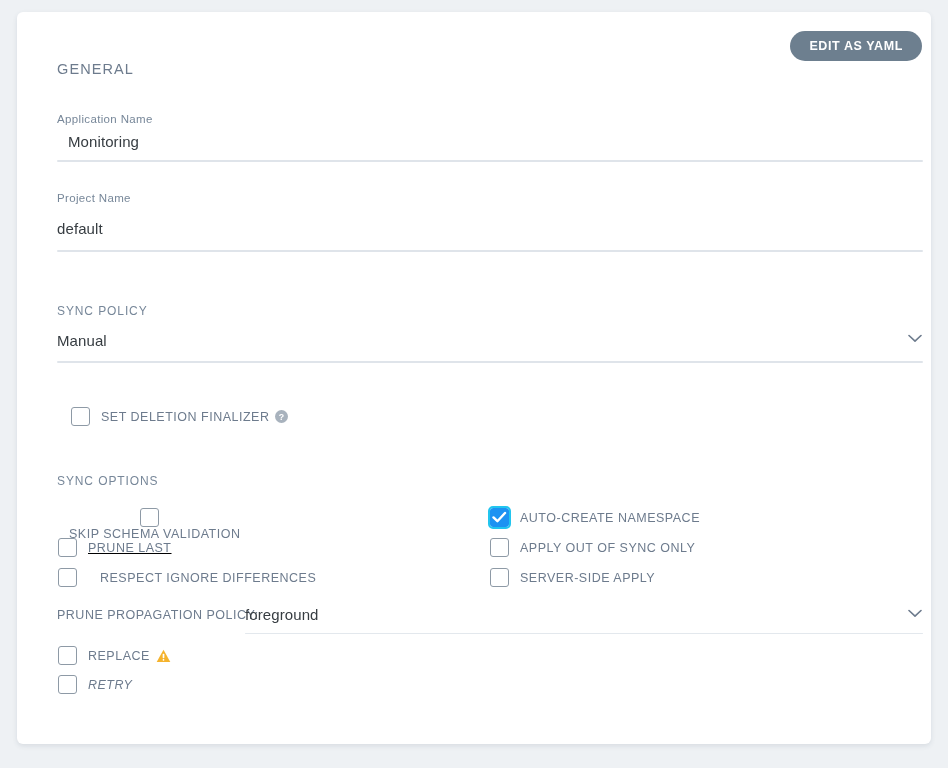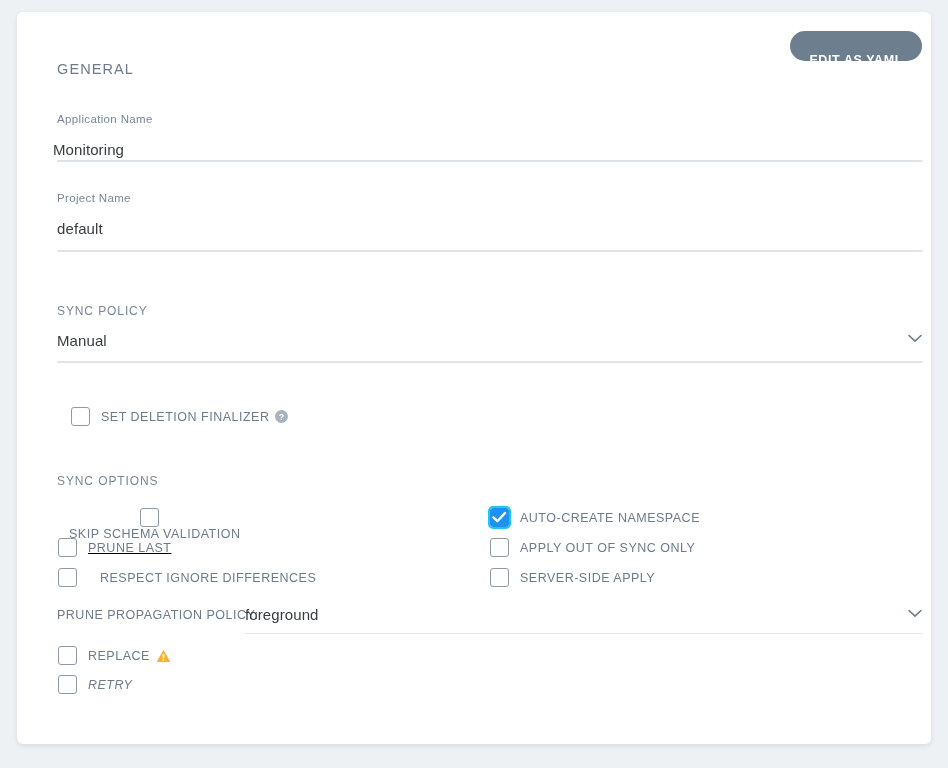--- a/index.html
+++ b/index.html
@@ -19,21 +19,21 @@
     box-shadow: 0 2px 5px rgba(60,75,100,0.12);
     overflow: hidden;
   }
   .inner { position: relative; width: 100%; height: 100%; }
 
   
   .yaml-btn {
     position: absolute;
     right: 9px; top: 19px;
     height: 30px;
-    padding: 15px 19px;
+    padding: 0 19px;
     border: none;
     border-radius: 15px;
     background: #6d7f8f;
     color: #ffffff;
     font-size: 12.5px;
     font-weight: bold;
     letter-spacing: 0.6px;
     line-height: 29px;
     text-align: center;
     cursor: pointer;
@@ -122,21 +122,21 @@
 <body>
 
 <div class="card">
   <div class="inner">
 
     <div class="section-title" style="left:40px; top:49px;">GENERAL</div>
 
     <button class="yaml-btn">EDIT AS YAML</button>
 
     <div class="field-label" style="left:40px; top:101px;">Application Name</div>
-    <div class="field-value" style="left:36px; top:121px;margin-top:8px;">Monitoring</div>
+    <div class="field-value" style="left:51px; top:121px;">Monitoring</div>
     <div class="divider" style="left:40px; top:148px; width:866px;"></div>
 
     <div class="field-label" style="left:40px; top:180px;">Project Name</div>
     <div class="field-value" style="left:40px; top:208px;">default</div>
     <div class="divider" style="left:40px; top:238px; width:866px;"></div>
 
     <div class="field-label" style="left:40px; top:292px; font-size:12px; letter-spacing:0.9px;">SYNC POLICY</div>
     <div class="field-value" style="left:40px; top:320px;">Manual</div>
     <div class="chevron" style="left:891px; top:322px;">
       <svg width="14" height="9" viewBox="0 0 14 9" fill="none">

